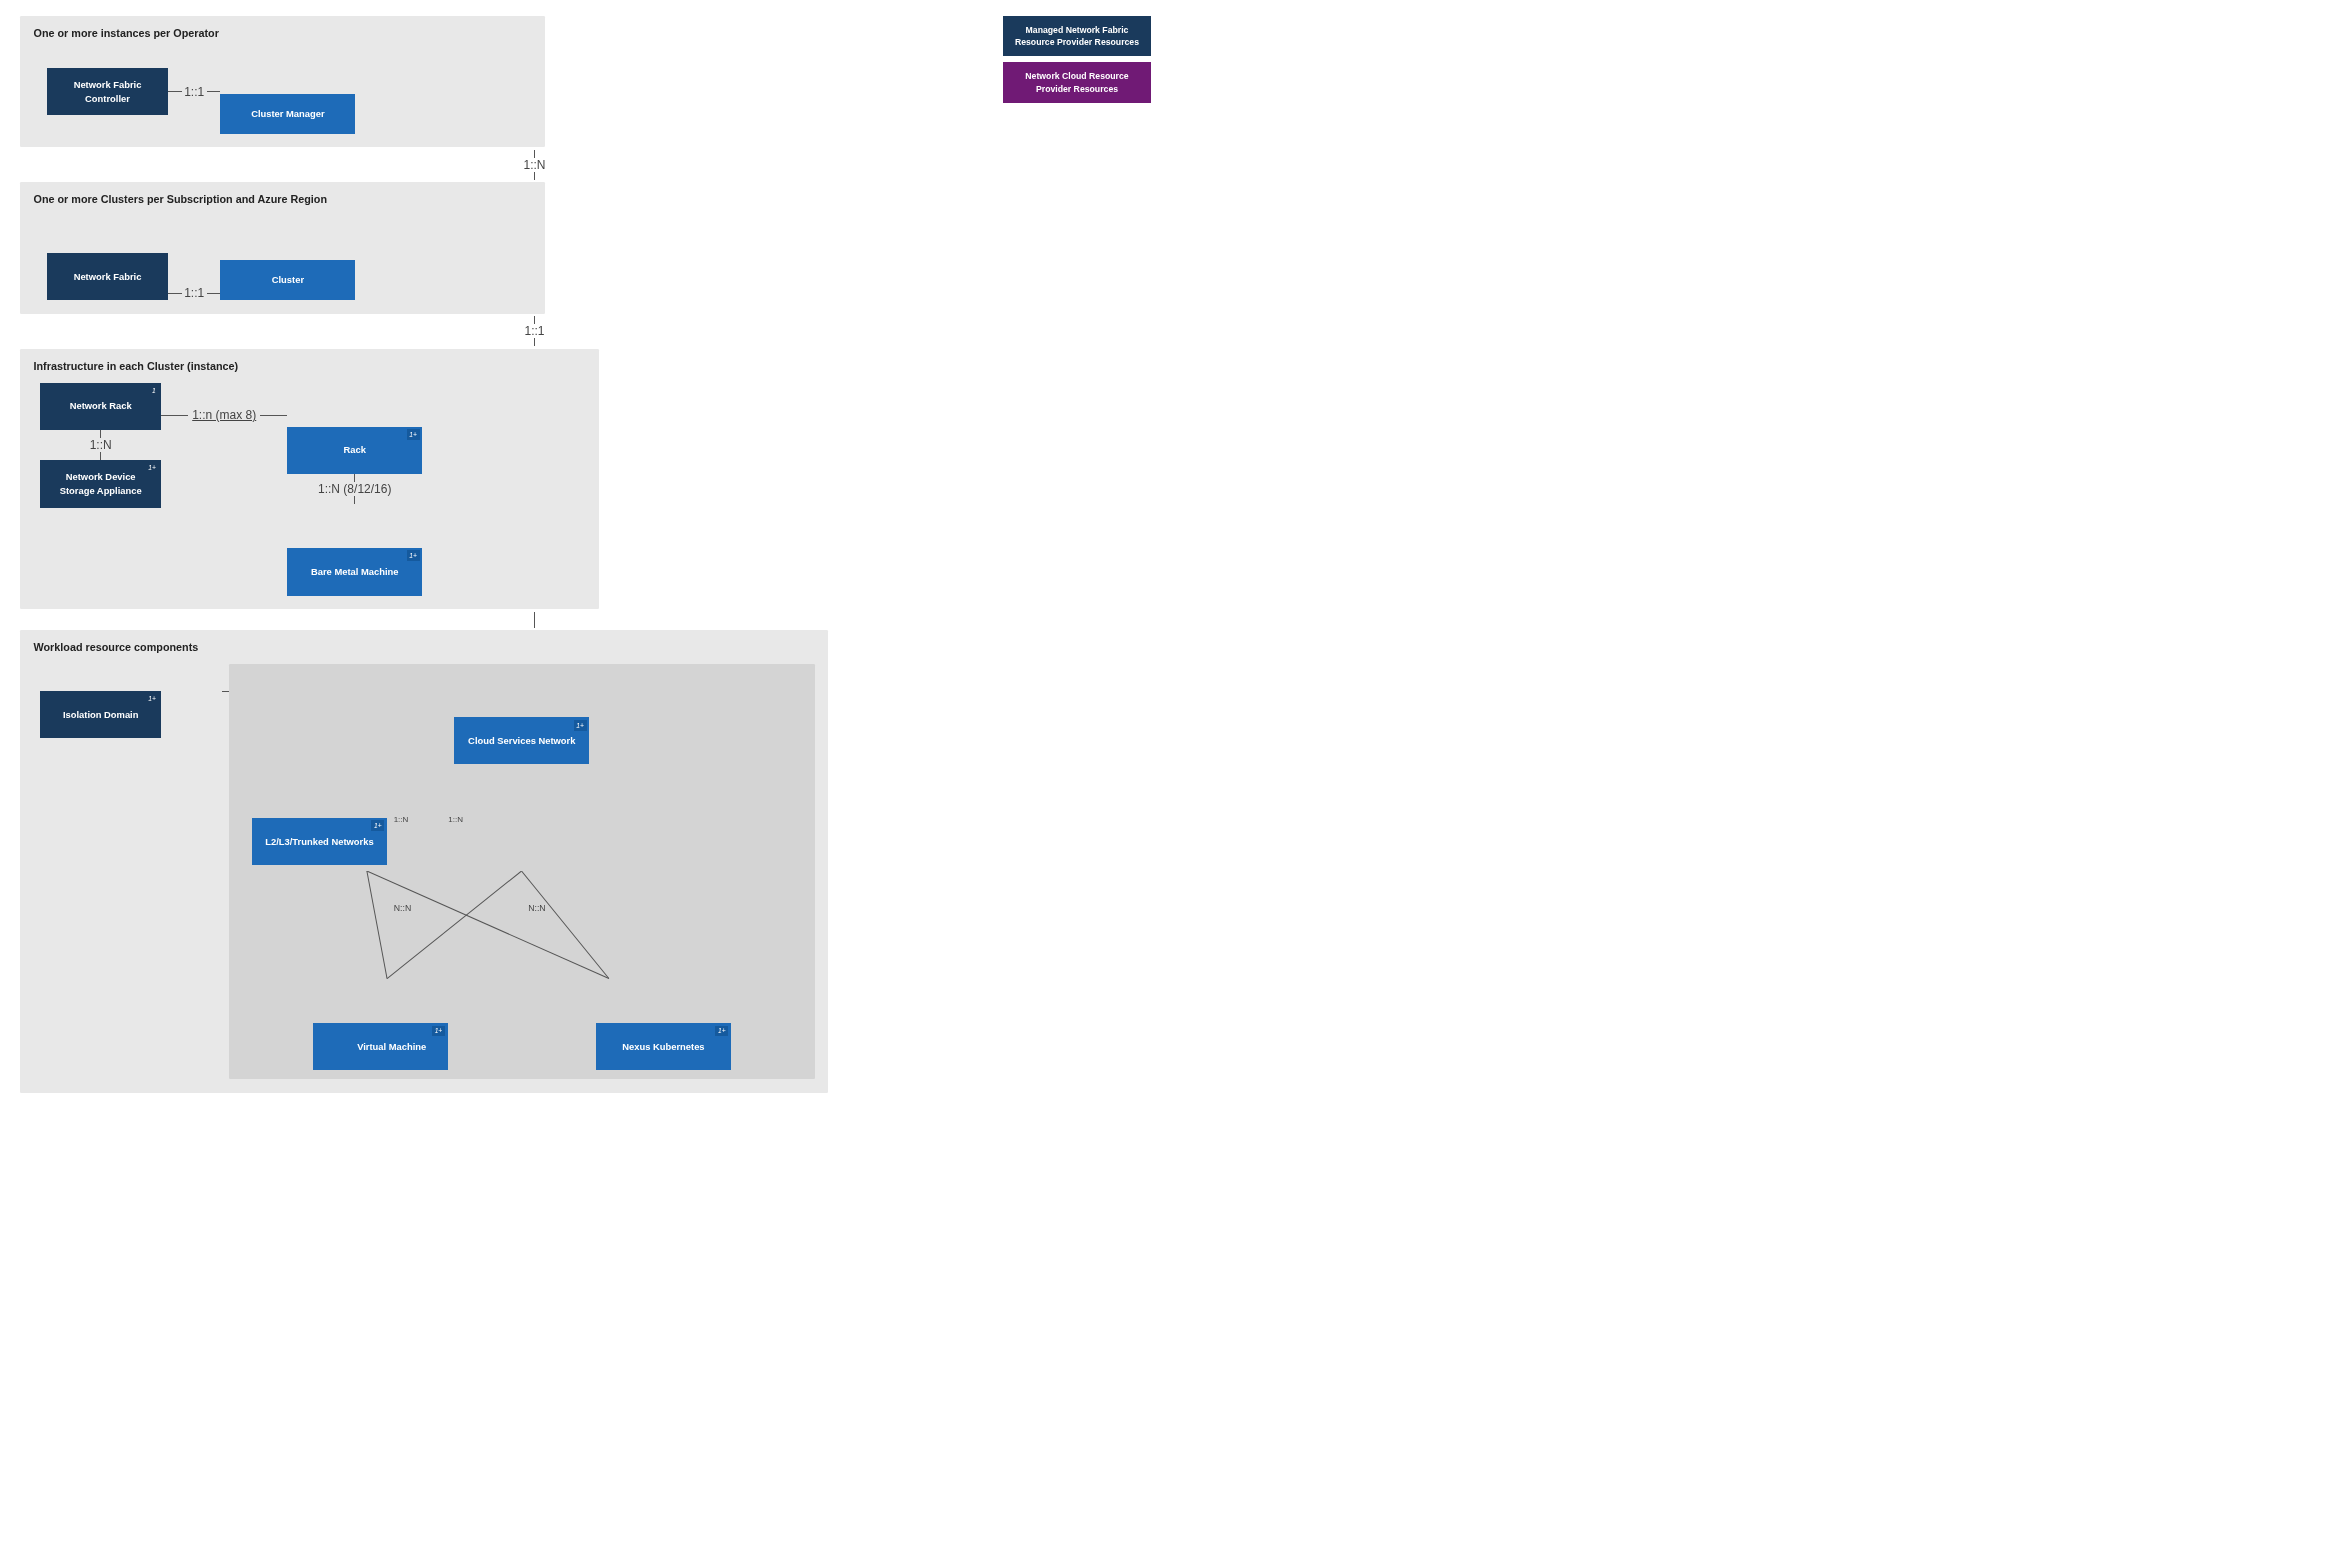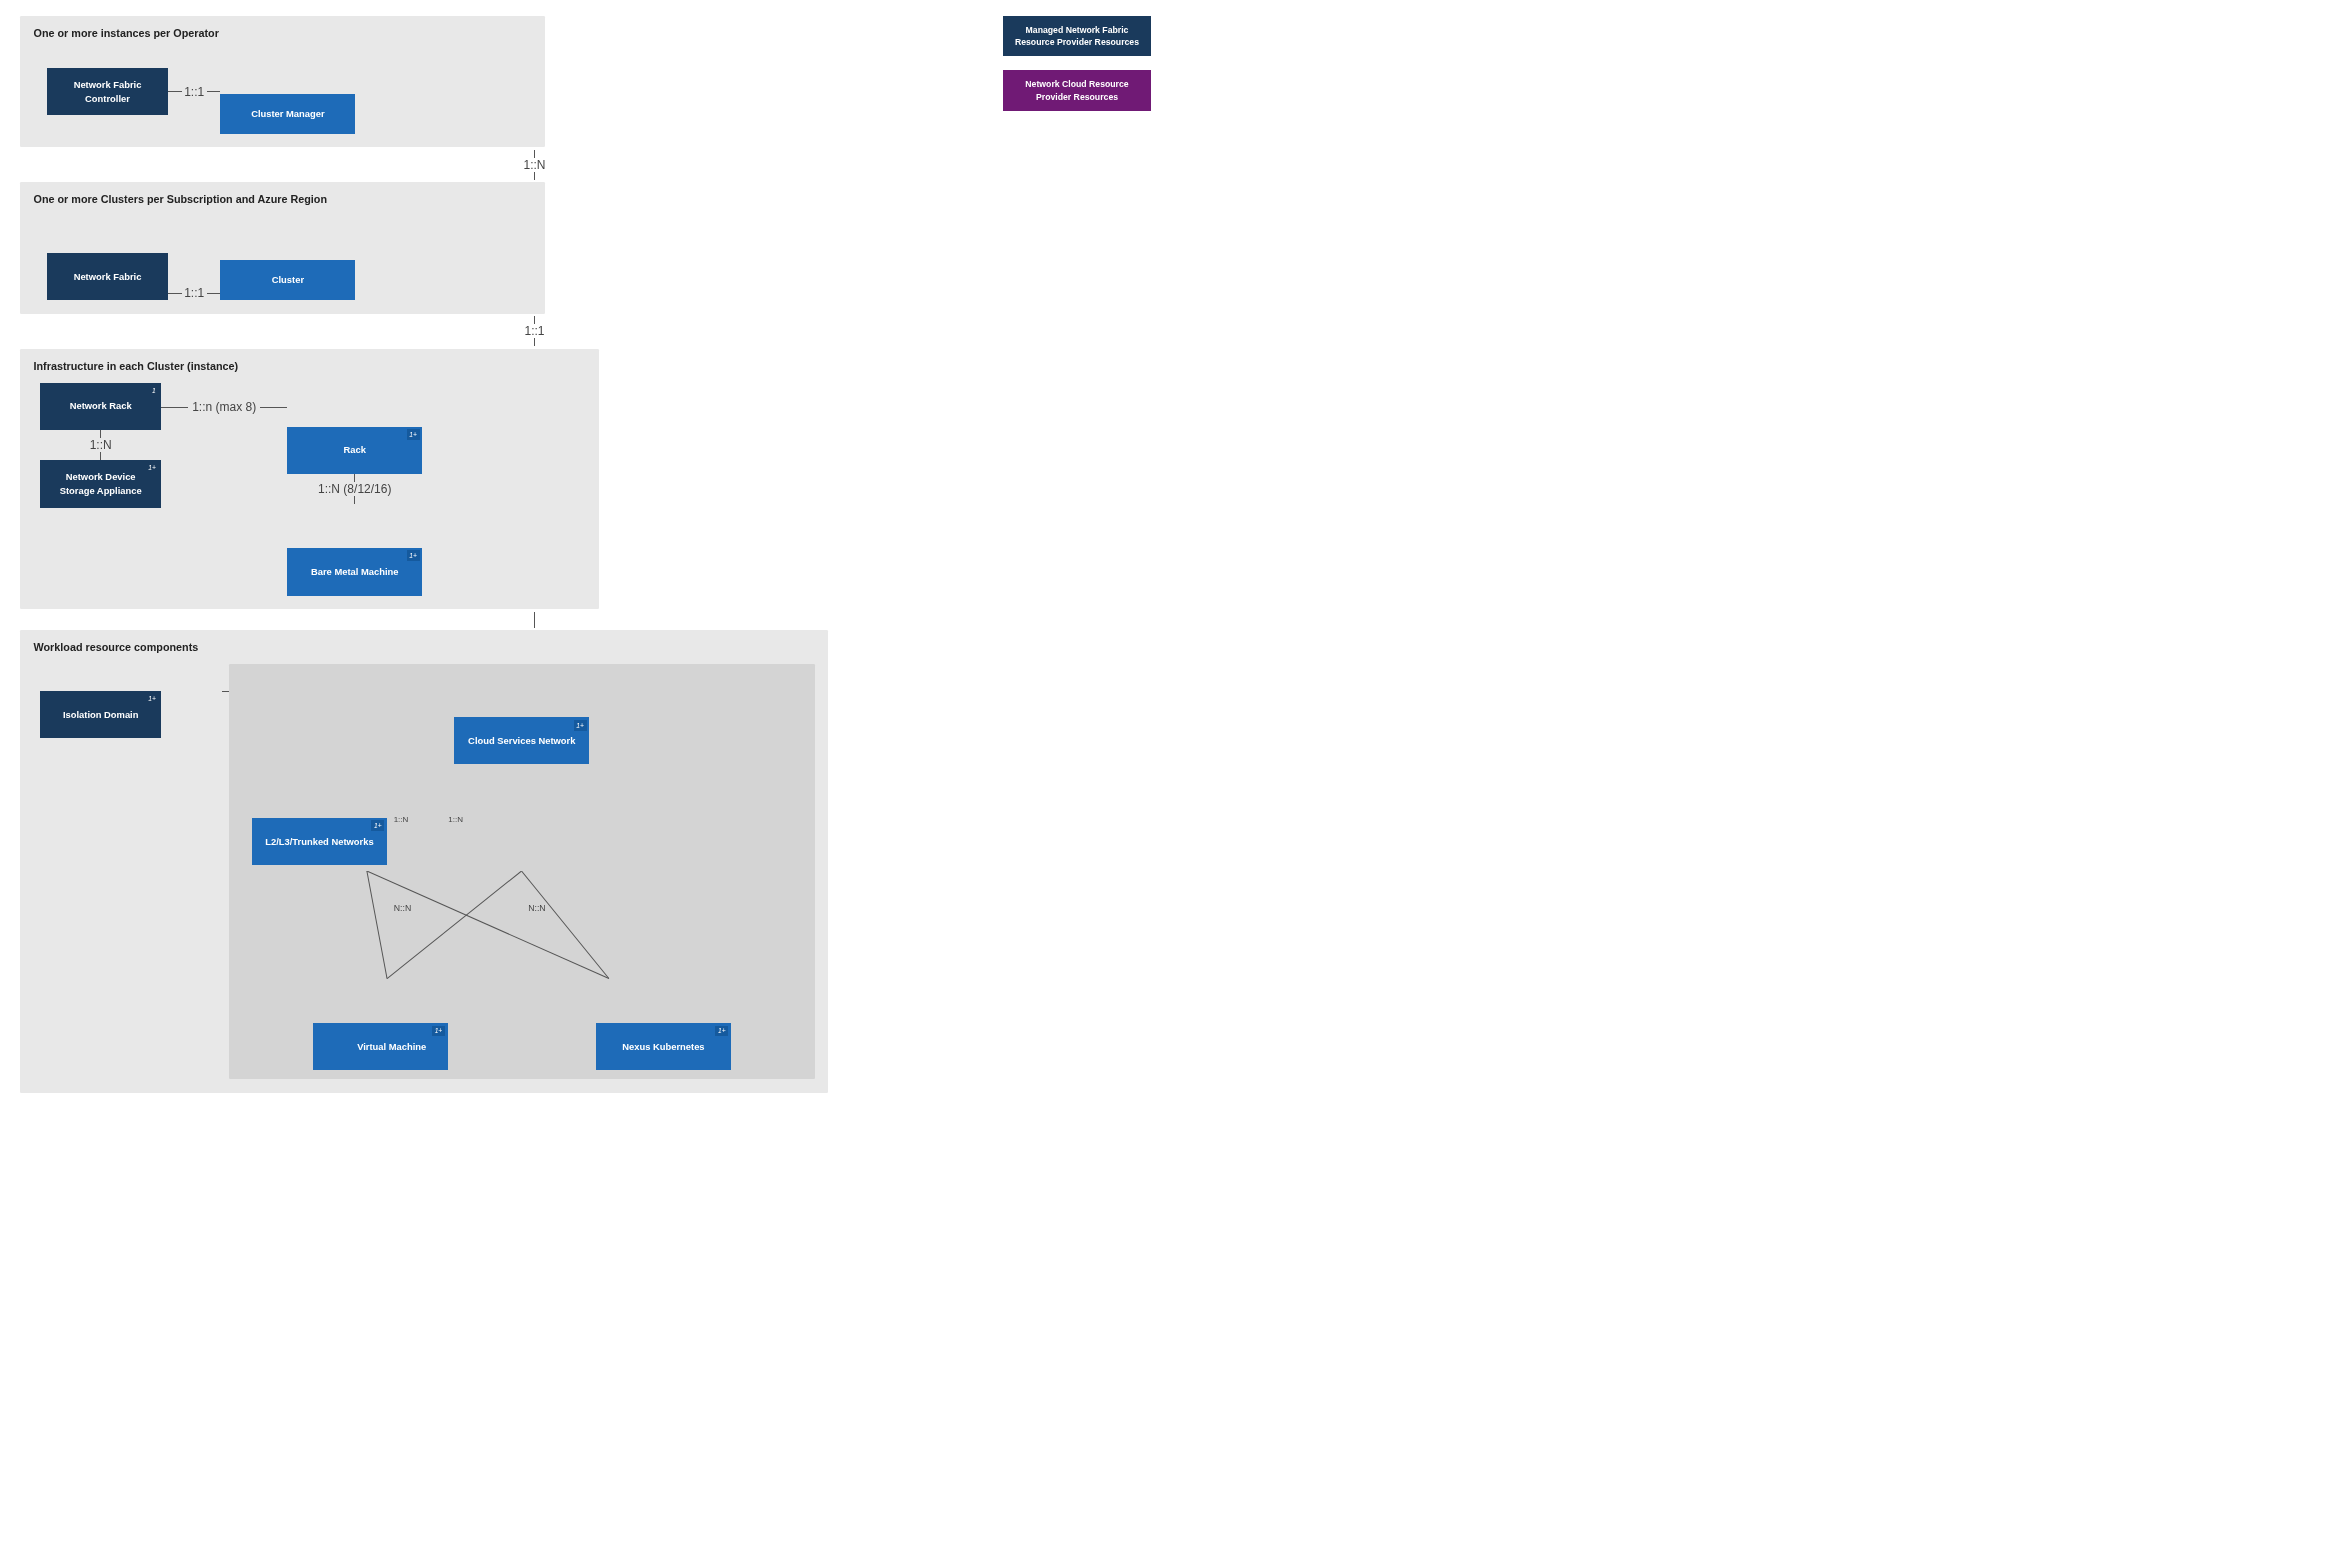--- a/index.html
+++ b/index.html
@@ -17,21 +17,21 @@
       position: relative;
     }
 
     
     .legend {
       position: absolute;
       top: 16px;
       right: 20px;
       display: flex;
       flex-direction: column;
-      gap: 14px;
+      gap: 6px;
       width: 148px;
     }
 
     .legend-item {
       padding: 8px 10.8px;
       color: #ffffff;
       font-size: 8.7px;
       font-weight: 600;
       text-align: center;
       line-height: 1.4;
@@ -250,21 +250,21 @@
           <div style="position:relative;">
             <div class="node" style="width:121px;height:48px;">
               <span class="badge">1+</span>
               <span>Network Device Storage Appliance</span>
             </div>
           </div>
         </div>
 
         <div style="display:flex;align-items:center;margin-top:13.5px;">
           <div class="h-line" style="width:27px;"></div>
-          <span class="connector-label" style="margin:4px 4px;">1::n (max 8)</span>
+          <span class="connector-label" style="margin:12px 4px;text-decoration:underline;">1::n (max 8)</span>
           <div class="h-line" style="width:27px;"></div>
         </div>
 
         <div style="display:flex;flex-direction:column;align-items:center;">
           <div style="position:relative;">
             <div class="node blue" style="width:135px;height:47px;">
               <span class="badge">1+</span>
               <span>Rack</span>
             </div>
           </div>

